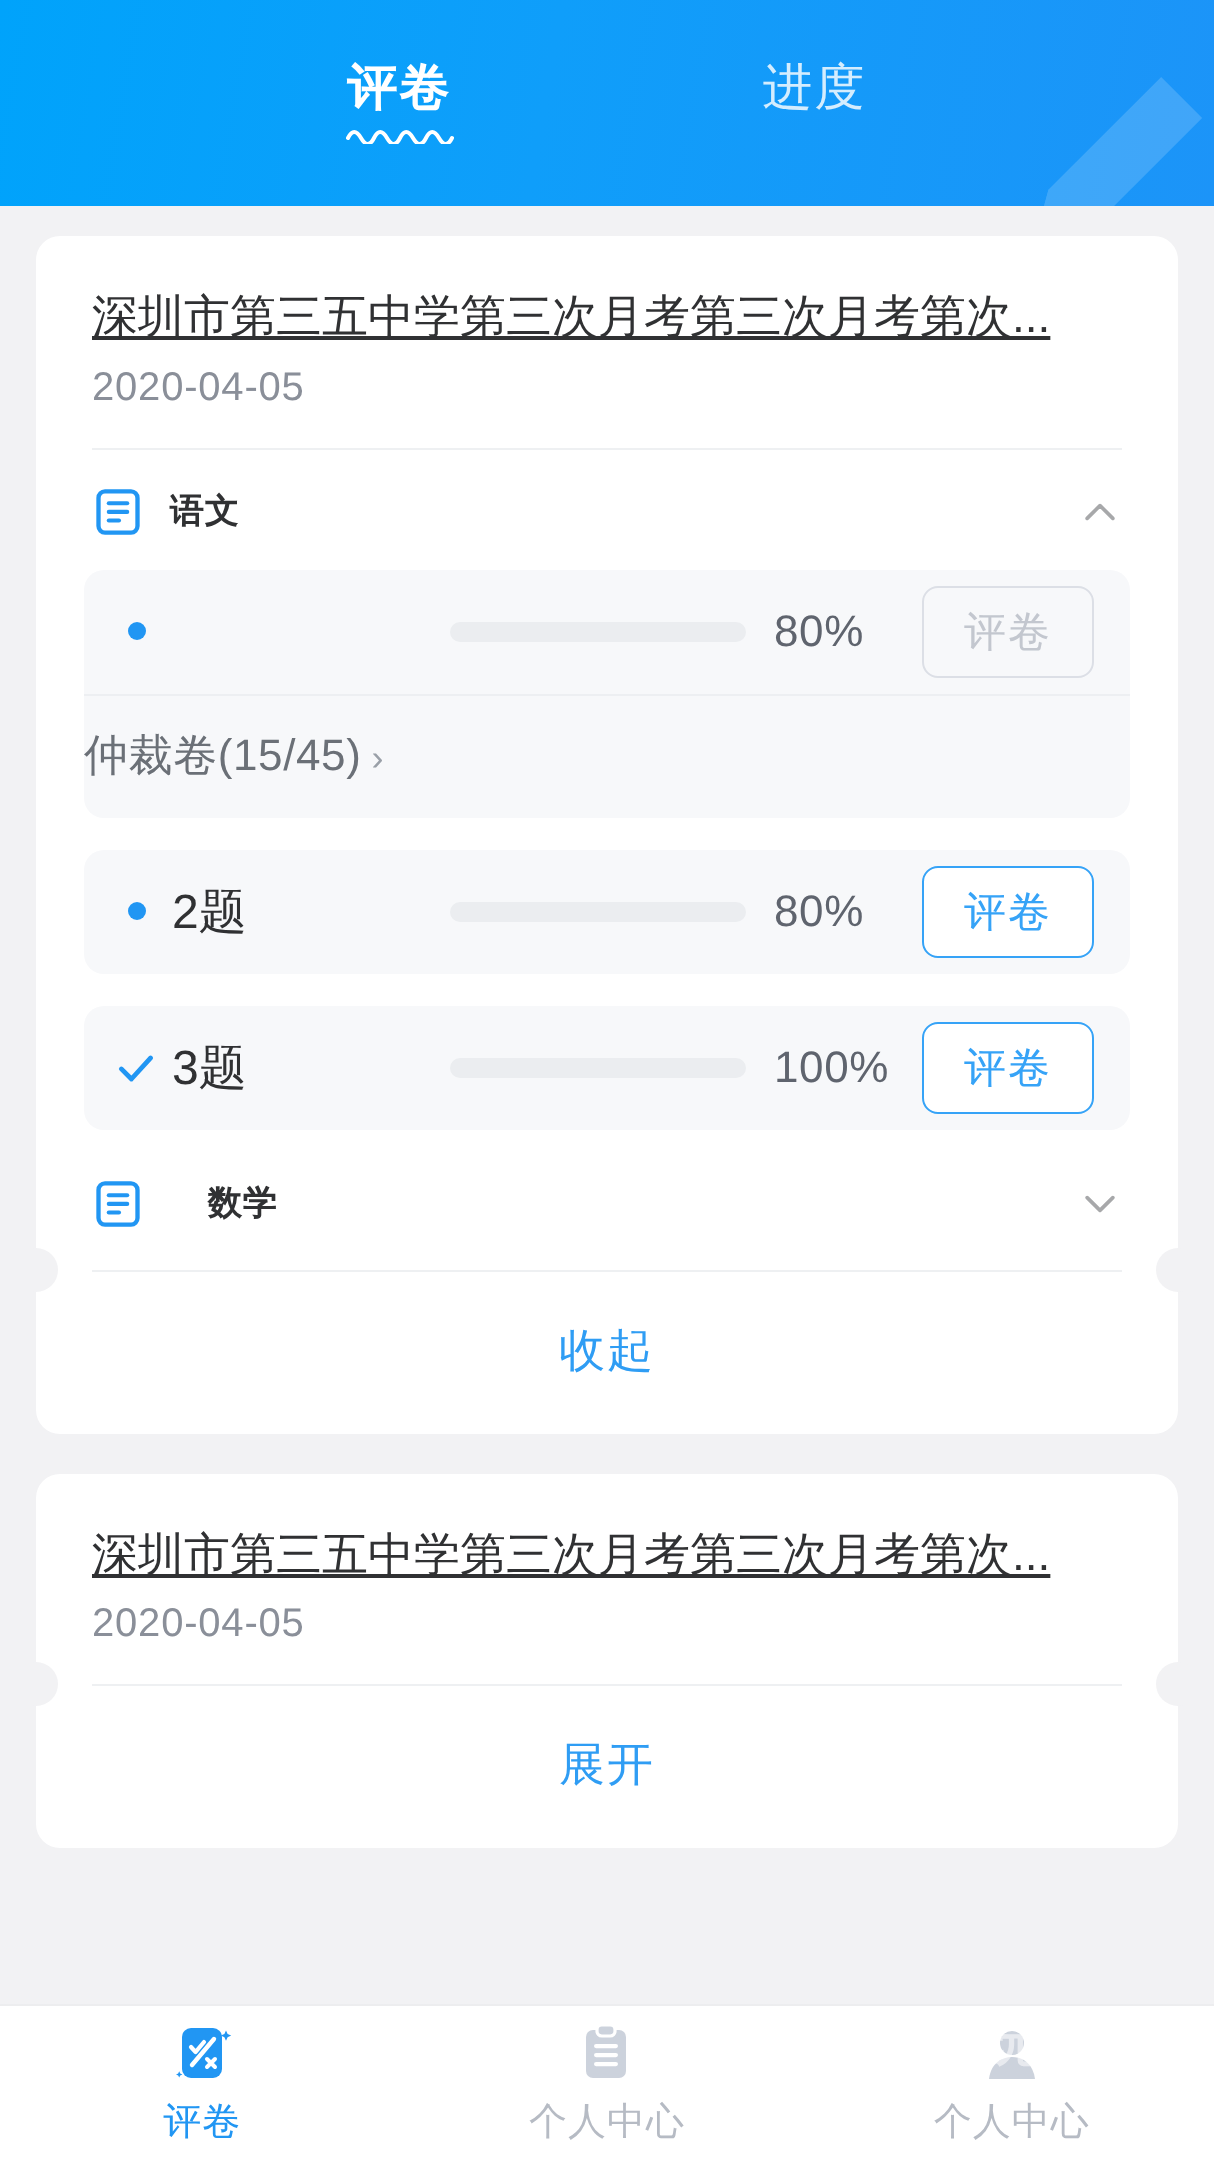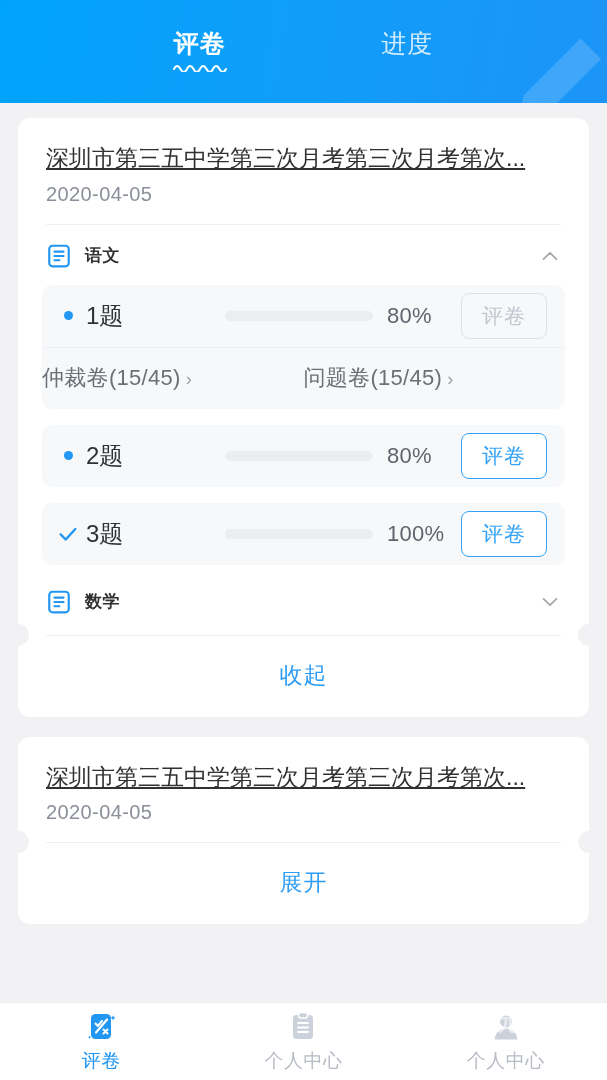--- a/index.html
+++ b/index.html
@@ -283,35 +283,31 @@
       <svg class="chev" viewBox="0 0 24 24">
         <path d="M5 15.5 L12 8.5 L19 15.5" fill="none" stroke="#606266" stroke-width="2" stroke-linecap="round" stroke-linejoin="round"></path>
       </svg>
     </div>
 
     <div class="qblock">
       <div class="qrow">
         <span class="bullet">
             <i class="dot"></i>
           </span>
-        <span class="qname">1题</span>
         <span class="prog-wrap">
           <span class="track">
             <span class="fill" style="width:80%"></span>
           </span>
           <span class="pct">80%</span>
         </span>
         <span class="btn disabled">评卷</span>
       </div>
       <div class="qsub">
         <span class="qsub-item">
           <span>仲裁卷(15/45)</span><span class="arr">›</span>
-        </span>
-        <span class="qsub-item">
-          <span>问题卷(15/45)</span><span class="arr">›</span>
         </span>
       </div>
     </div>
 
     <div class="qblock">
       <div class="qrow">
         <span class="bullet">
             <i class="dot"></i>
           </span>
         <span class="qname">2题</span>
@@ -336,21 +332,21 @@
         <span class="prog-wrap">
           <span class="track">
             <span class="fill" style="width:100%"></span>
           </span>
           <span class="pct">100%</span>
         </span>
         <span class="btn">评卷</span>
       </div>
     </div>
 
-    <div class="subject" style="padding-top:8px;padding-bottom:20px;">
+    <div class="subject" style="padding-top:8px;padding-bottom:20px;gap:19px;">
       <svg class="subj-icon" viewBox="0 0 24 24">
         <rect x="3" y="2.5" width="18" height="19" rx="3" fill="none" stroke="#2196f3" stroke-width="2"></rect>
         <rect x="6.8" y="7" width="10.4" height="1.9" rx=".95" fill="#2196f3"></rect>
         <rect x="6.8" y="11" width="10.4" height="1.9" rx=".95" fill="#2196f3"></rect>
         <rect x="6.8" y="15" width="6.6" height="1.9" rx=".95" fill="#2196f3"></rect>
       </svg>
       <span class="subj-name">数学</span>
       <svg class="chev" viewBox="0 0 24 24">
         <path d="M5 8.5 L12 15.5 L19 8.5" fill="none" stroke="#606266" stroke-width="2" stroke-linecap="round" stroke-linejoin="round"></path>
       </svg>

